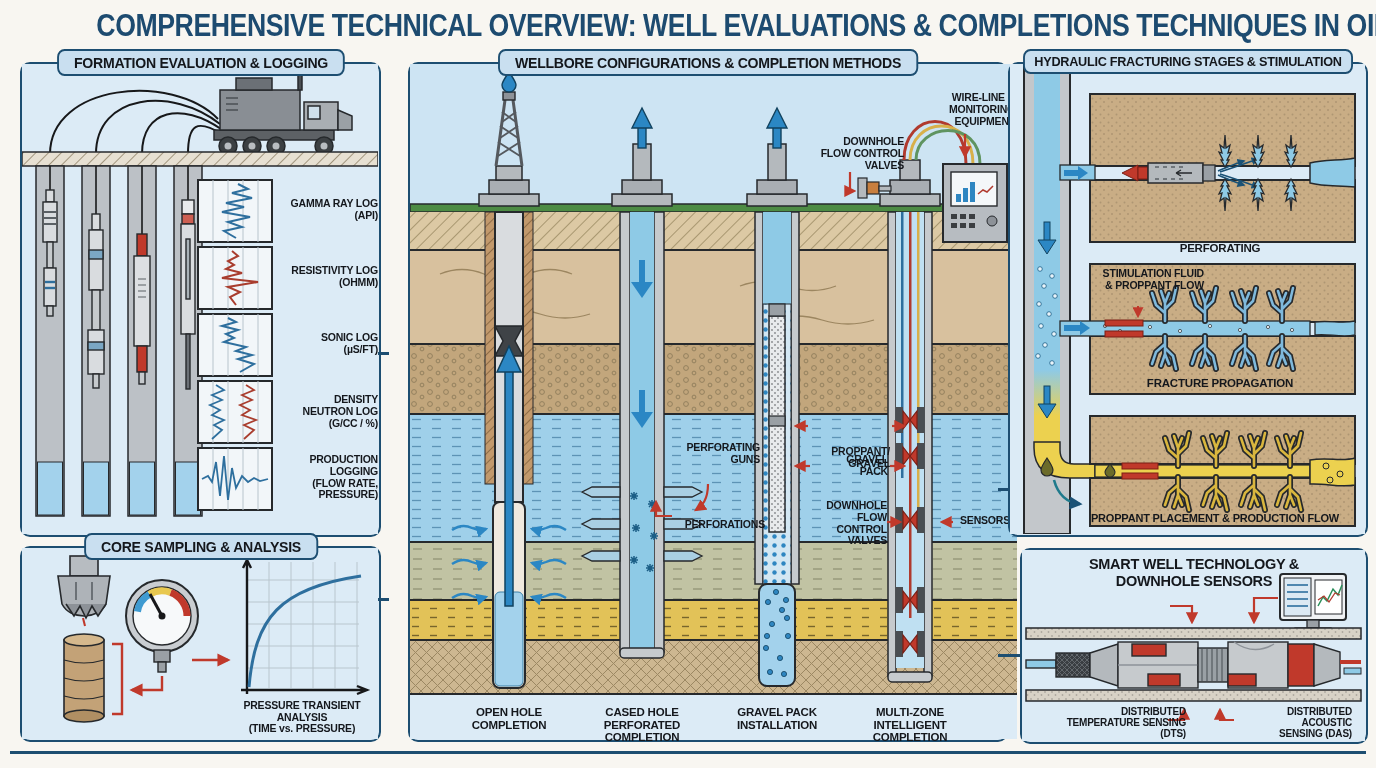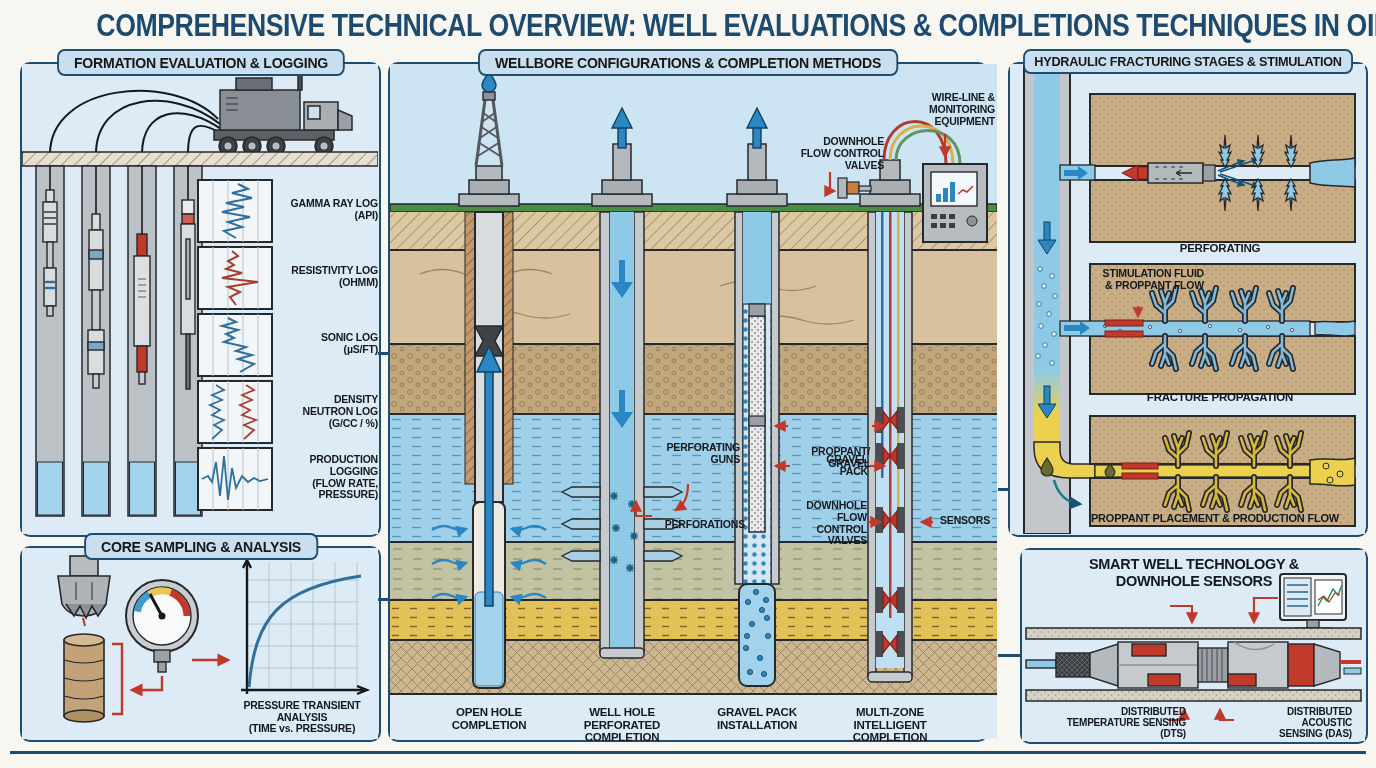--- a/index.html
+++ b/index.html
@@ -274,21 +274,21 @@
 (µS/FT)</div>
     <div class="lbl" style="left:252px;top:330px;width:104px;">DENSITY
 NEUTRON LOG
 (G/CC / %)</div>
     <div class="lbl" style="left:252px;top:390px;width:104px;">PRODUCTION
 LOGGING
 (FLOW RATE,
 PRESSURE)</div>
   </div>
 
-  <div class="panel" style="left:388px;top:62px;width:600px;height:680px;">
+  <div class="panel" style="left:408px;top:62px;width:600px;height:680px;">
     <div class="badge">WELLBORE CONFIGURATIONS &amp; COMPLETION METHODS</div>
     <svg width="607" height="675" viewBox="0 0 607 675">
       <defs>
         <pattern id="wh" width="9" height="14" patternUnits="userSpaceOnUse" patternTransform="rotate(45)">
           <rect width="9" height="14" fill="#dcc9a4"></rect>
             <line x1="0" y1="0" x2="0" y2="14" stroke="#97865f" stroke-width="1.5"></line>
         </pattern>
         <pattern id="whb" width="7" height="10" patternUnits="userSpaceOnUse" patternTransform="rotate(45)">
           <rect width="7" height="10" fill="#c2996c"></rect>
             <line x1="0" y1="0" x2="0" y2="10" stroke="#7a5c38" stroke-width="1.4"></line>
@@ -554,21 +554,21 @@
     <div class="lbl" style="left:400px;top:346px;width:80px;margin-top:36px;">PROPPANT/
 GRAVEL</div>
     <div class="lbl" style="left:402px;top:390px;width:76px;">GRAVEL
 PACK</div>
     <div class="lbl" style="left:395px;top:436px;width:82px;">DOWNHOLE
 FLOW CONTROL
 VALVES</div>
     <div class="lbl" style="left:540px;top:451px;width:60px;">SENSORS</div>
     <div class="cap" style="left:29px;top:642px;width:140px;">OPEN HOLE
 COMPLETION</div>
-    <div class="cap" style="left:162px;top:642px;width:140px;">WELL HOLE
+    <div class="cap" style="left:162px;top:642px;width:140px;">CASED HOLE
 PERFORATED
 COMPLETION</div>
     <div class="cap" style="left:297px;top:642px;width:140px;">GRAVEL PACK
 INSTALLATION</div>
     <div class="cap" style="left:430px;top:642px;width:140px;">MULTI-ZONE
 INTELLIGENT
 COMPLETION</div>
   </div>
 
   <div class="panel" style="left:1008px;top:62px;width:360px;height:475px;">
@@ -744,21 +744,21 @@
         <g fill="#ecd14f" stroke="#26292c" stroke-width="1">
           <circle cx="316" cy="402" r="3"></circle>
             <circle cx="330" cy="410" r="3"></circle>
             <circle cx="320" cy="416" r="3"></circle>
         </g>
       </g>
     </svg>
     <div class="cap" style="left:70px;top:178px;width:280px;">PERFORATING</div>
     <div class="lbl" style="left:76px;top:204px;width:118px;">STIMULATION FLUID
 &amp; PROPPANT FLOW</div>
-    <div class="cap" style="left:70px;top:327px;width:280px;">FRACTURE PROPAGATION</div>
+    <div class="cap" style="left:70px;top:313px;width:280px;">FRACTURE PROPAGATION</div>
     <div class="cap" style="left:55px;top:448px;width:300px;font-size:11px;">PROPPANT PLACEMENT &amp; PRODUCTION FLOW</div>
   </div>
 
   <div class="panel" style="left:1020px;top:548px;width:348px;height:196px;padding-left:10px;">
     <svg width="343" height="191" viewBox="0 0 343 191">
       <defs>
         <pattern id="spk" width="7" height="7" patternUnits="userSpaceOnUse">
           <rect width="7" height="7" fill="#d8d2c6"></rect>
             <circle cx="2" cy="2" r="0.9" fill="#00000033"></circle>
             <circle cx="5.5" cy="5" r="0.9" fill="#00000033"></circle>

